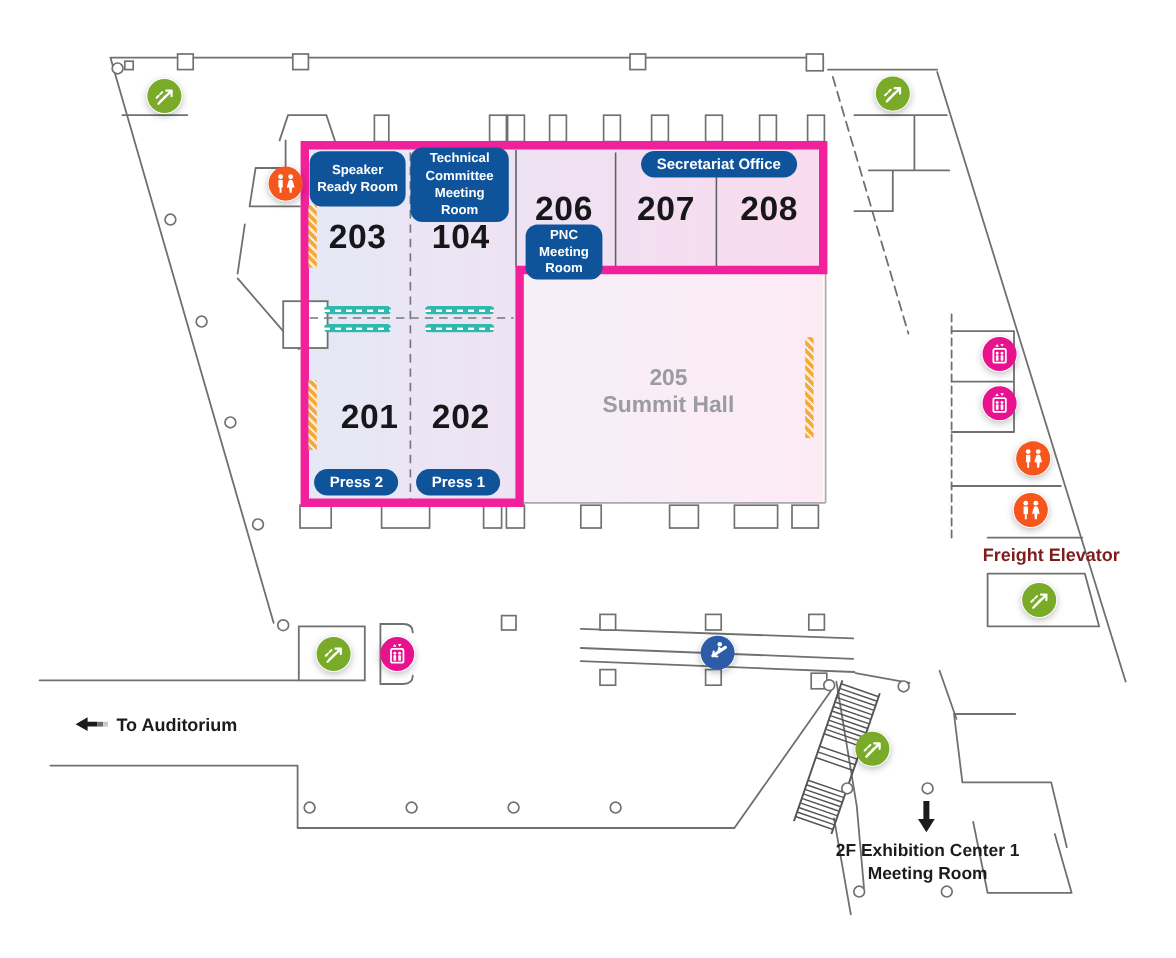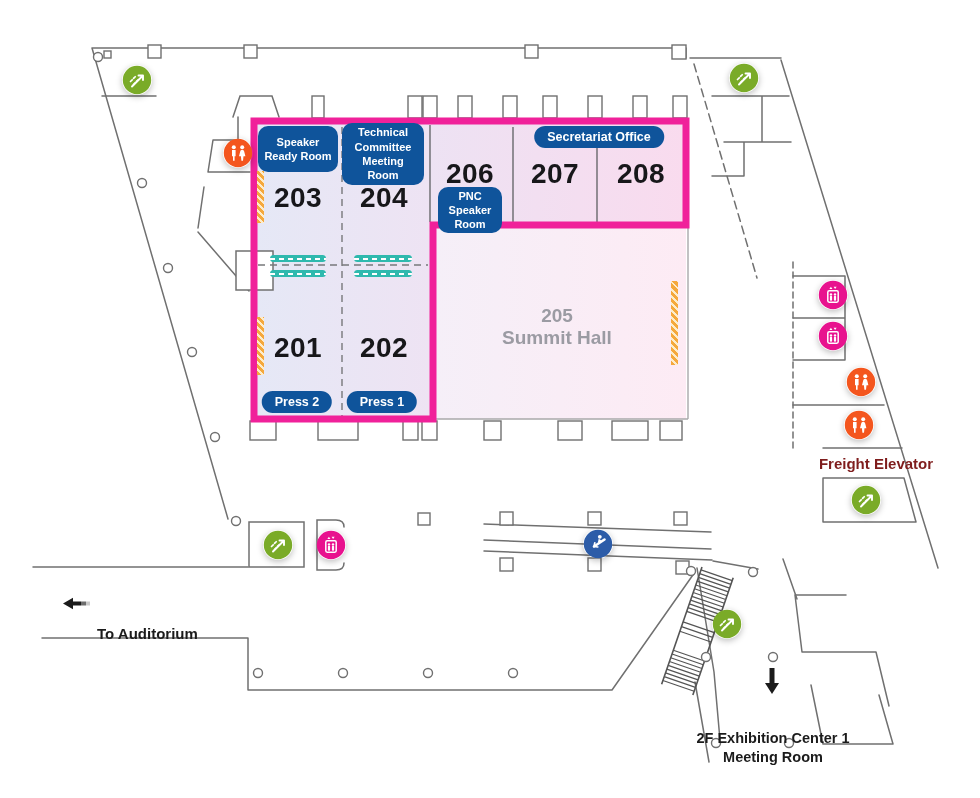--- a/index.html
+++ b/index.html
@@ -9,21 +9,21 @@
   .abs{position:absolute;}
   .ctr{position:absolute;transform:translate(-50%,-50%);text-align:center;}
   .badge{position:absolute;transform:translate(-50%,-50%);background:#0F549B;color:#fff;
          font-weight:700;font-size:11px;line-height:1.3;text-align:center;border-radius:10px;
          display:flex;align-items:center;justify-content:center;padding:4px 5px;box-sizing:border-box;
          z-index:5;}
   .pill{border-radius:13px;font-size:12.5px;padding:3px 13px;white-space:nowrap;width:auto;height:auto;}
   .roomnum{font-weight:700;font-size:28px;color:#17171a;letter-spacing:.5px;z-index:4;}
   .hallnum{font-weight:700;font-size:19px;color:#9b9ba3;z-index:4;text-align:center;}
   .graylbl{font-weight:700;font-size:15px;color:#7f1d1d;line-height:1.25;z-index:4;}
-  .blacklbl{font-weight:700;font-size:15px;color:#1b1b1b;line-height:1.3;z-index:4;margin-top:29px;}
+  .blacklbl{font-weight:700;font-size:15px;color:#1b1b1b;line-height:1.3;z-index:4;}
   .teal-bar{position:absolute;height:7px;border-radius:3.5px;background:#2FB9AE;z-index:3;
     background-image:repeating-linear-gradient(90deg,#fff 0 5px,rgba(255,255,255,0) 5px 9px);
     background-size:100% 2px;background-position:center;background-repeat:no-repeat;background-color:#2FB9AE;}
   .hatch{position:absolute;width:7px;z-index:3;
     background:repeating-linear-gradient(45deg,#F5A83C 0 3px,#fdeccb 3px 5px);}
   .icon{position:absolute;width:30px;height:30px;transform:translate(-50%,-50%);z-index:6;
         border-radius:50%;box-shadow:0 2px 6px rgba(0,0,0,.25);}
   .icon svg{display:block;}
 </style>
 </head>
@@ -144,30 +144,30 @@
   <div class="hatch" style="left:671px;top:281px;height:84px;"></div>
 
   <div class="teal-bar" style="left:270px;top:255px;width:56px;"></div>
   <div class="teal-bar" style="left:354px;top:255px;width:58px;"></div>
   <div class="teal-bar" style="left:270px;top:270px;width:56px;"></div>
   <div class="teal-bar" style="left:354px;top:270px;width:58px;"></div>
 
   <div class="badge" style="left:298px;top:149px;width:80px;height:46px;">Speaker Ready Room</div>
   <div class="badge" style="left:383px;top:154px;width:82px;height:62px;">Technical Committee Meeting Room</div>
   <div class="badge pill" style="left:599px;top:137px;">Secretariat Office</div>
-  <div class="badge" style="left:470px;top:210px;width:64px;height:46px;">PNC Speaker Room</div>
+  <div class="badge" style="left:470px;top:210px;width:64px;height:46px;">PNC Meeting Room</div>
   <div class="badge pill" style="left:297px;top:402px;">Press 2</div>
   <div class="badge pill" style="left:382px;top:402px;">Press 1</div>
 
   <div class="ctr roomnum" style="left:298px;top:198px;">203</div>
-  <div class="ctr roomnum" style="left:384px;top:198px;">204</div>
+  <div class="ctr roomnum" style="left:384px;top:198px;">104</div>
   <div class="ctr roomnum" style="left:470px;top:174px;">206</div>
   <div class="ctr roomnum" style="left:555px;top:174px;">207</div>
   <div class="ctr roomnum" style="left:641px;top:174px;">208</div>
-  <div class="ctr roomnum" style="left:298px;top:348px;">201</div>
+  <div class="ctr roomnum" style="left:308px;top:348px;">201</div>
   <div class="ctr roomnum" style="left:384px;top:348px;">202</div>
 
   <div class="ctr hallnum" style="left:557px;top:316px;">205</div>
   <div class="ctr hallnum" style="left:557px;top:338px;">Summit Hall</div>
 
   <div class="ctr graylbl" style="left:876px;top:464px;white-space:nowrap;">Freight Elevator</div>
 
   <div class="abs" style="left:62px;top:596px;z-index:4;">
     <svg width="30" height="15" viewBox="0 0 30 15">
       <path d="M1 7.5 11 1.8V5.5H19V9.5H11V13.2Z" fill="#1b1b1b"></path>

